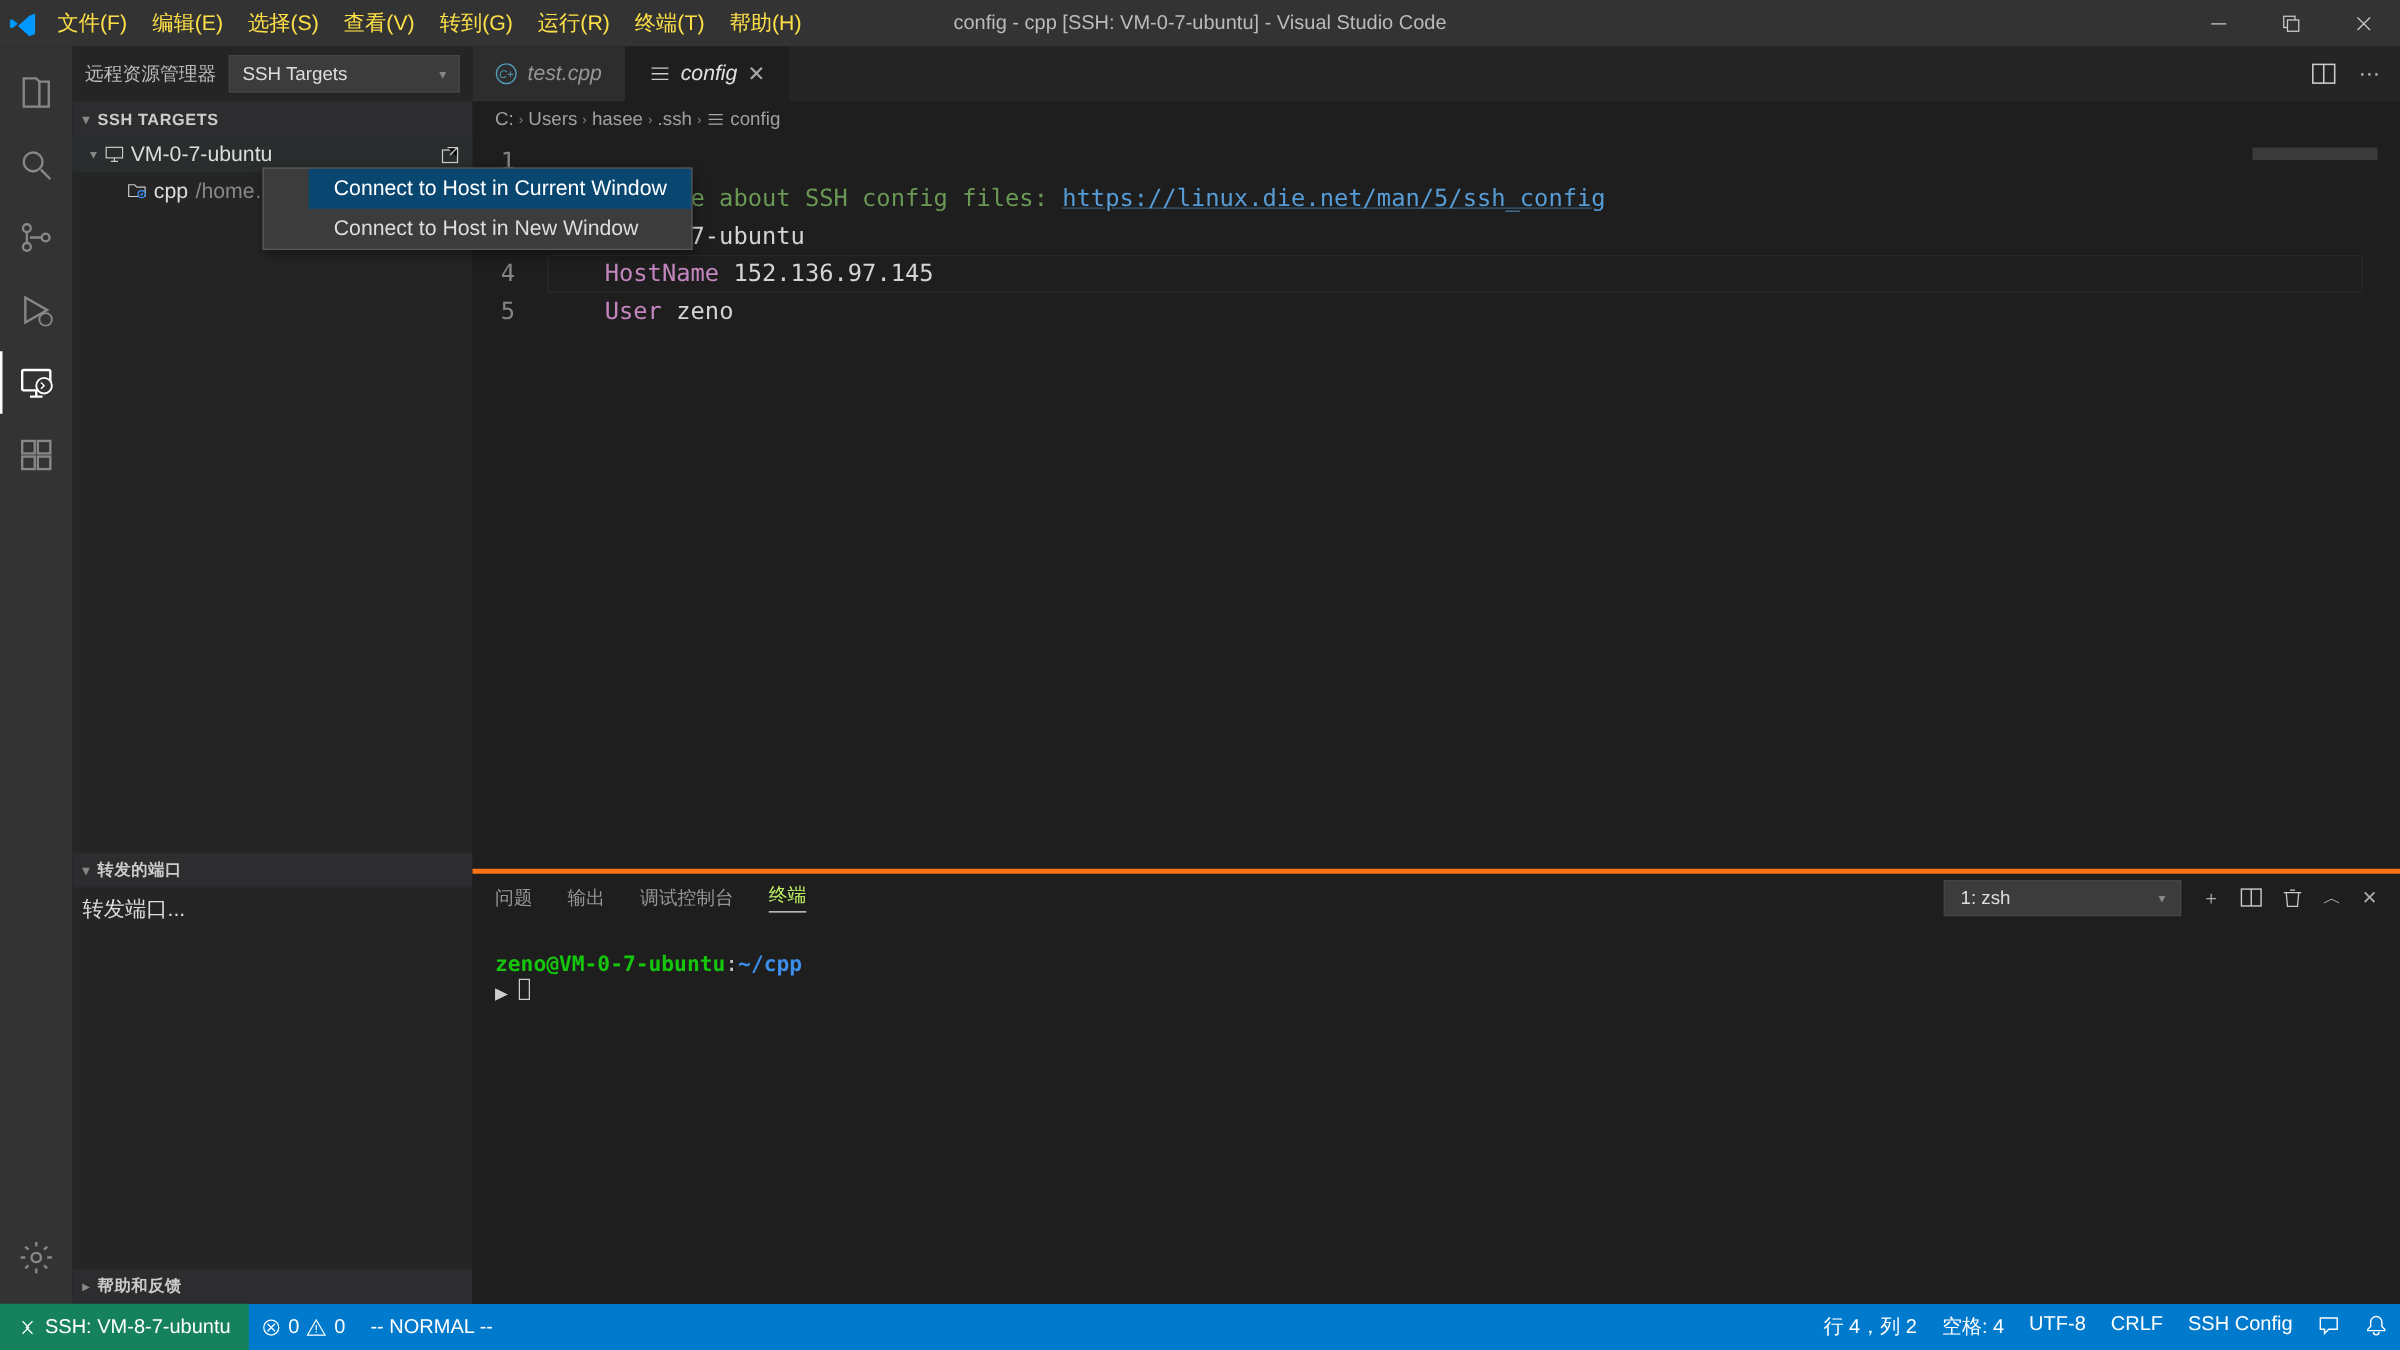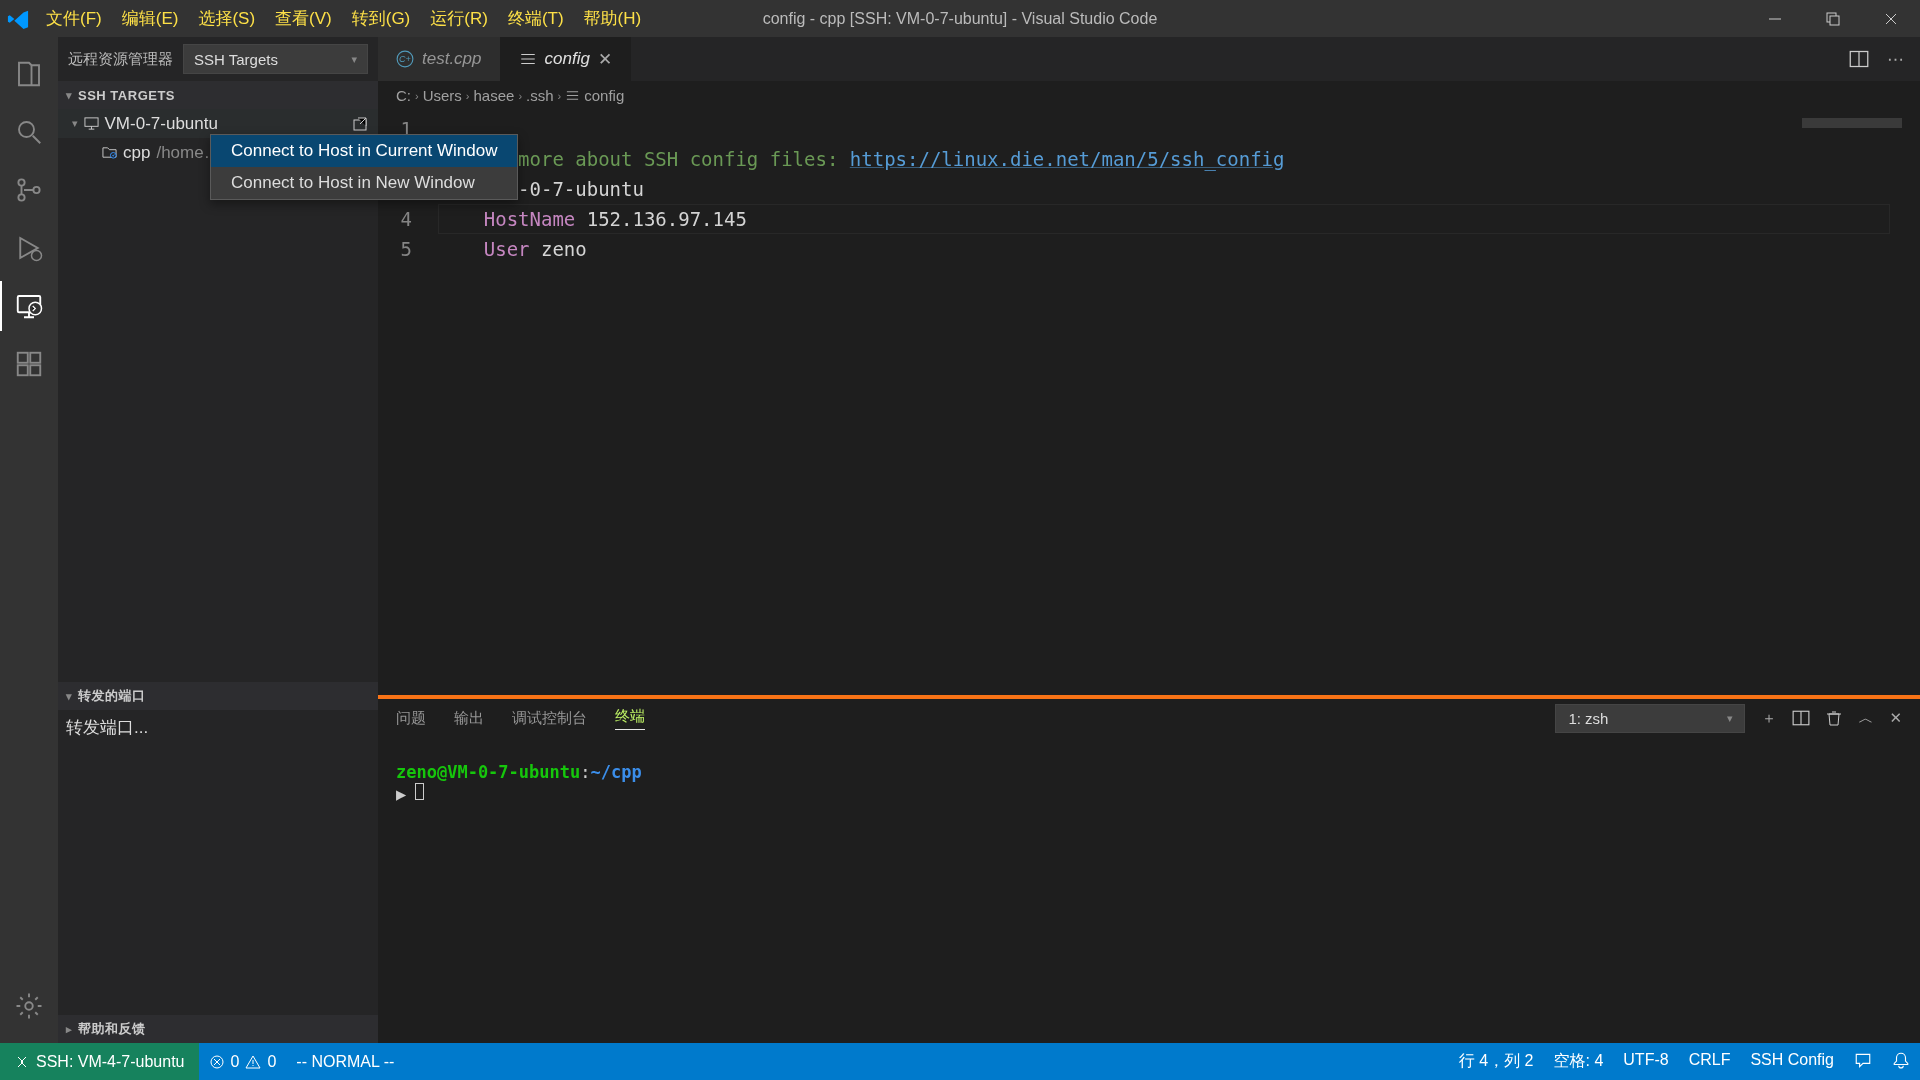--- a/index.html
+++ b/index.html
@@ -58,21 +58,21 @@
   .tblue { color:#3b8eea; font-weight:bold;}
   .twhite { color:#cccccc;}
   .cursor-box { display:inline-block; width:9px; height:17px; border:1px solid #ccc; margin-left:-1px;}
   
   .statusbar { height:37px; background:#007acc; display:flex; align-items:center; color:#fff; font-size:16px; padding:0 0 0 0;}
   .statusbar .chunk { padding: 0 10px; display:flex; align-items:center; gap:6px; height:100%;}
   .statusbar .chunk.remote { background:#16825d; padding:0 14px;}
   .statusbar .right { margin-left:auto; display:flex;}
   
   .ctx-menu { position:absolute; background:#3c3c3c; border:1px solid #5a5a5a; box-shadow:0 4px 10px rgba(0,0,0,.4); font-size:17px; z-index:50;}
-  .ctx-item { padding:6px 20px; color:#ddd; white-space:nowrap;}
+  .ctx-item { padding:6px 20px; color:#ddd; white-space:nowrap;margin-left:36px;}
   .ctx-item.hover { background:#094771; color:#fff;}
   svg { display:block; }
   .icn { width:15px; height:15px; }
   .sbchev { font-size:11px; color:#888;}
 </style>
 </head>
 <body>
 
 <div class="titlebar">
   <div class="logo">
@@ -302,21 +302,21 @@
       </div>
     </div>
   </div>
 </div>
 
 <div class="statusbar">
   <div class="chunk remote">
     <svg width="16" height="16" viewBox="0 0 16 16">
         <path fill="#fff" d="M4 3l5 5-5 5M12 13L7 8l5-5" stroke="#fff" fill-opacity="0"></path>
       </svg>
-    <span>SSH: VM-4-7-ubuntu</span>
+    <span>SSH: VM-8-7-ubuntu</span>
   </div>
   <div class="chunk">
     <svg width="16" height="16" viewBox="0 0 16 16">
         <circle cx="8" cy="8" r="6" fill="none" stroke="#fff"></circle>
         <path stroke="#fff" d="M5 5l6 6M11 5l-6 6"></path>
       </svg>
     <span>0</span>
     <svg width="16" height="16" viewBox="0 0 16 16">
         <path fill="none" stroke="#fff" d="M8 2l7 12H1z"></path>
         <path stroke="#fff" d="M8 6v4m0 1v1"></path>

